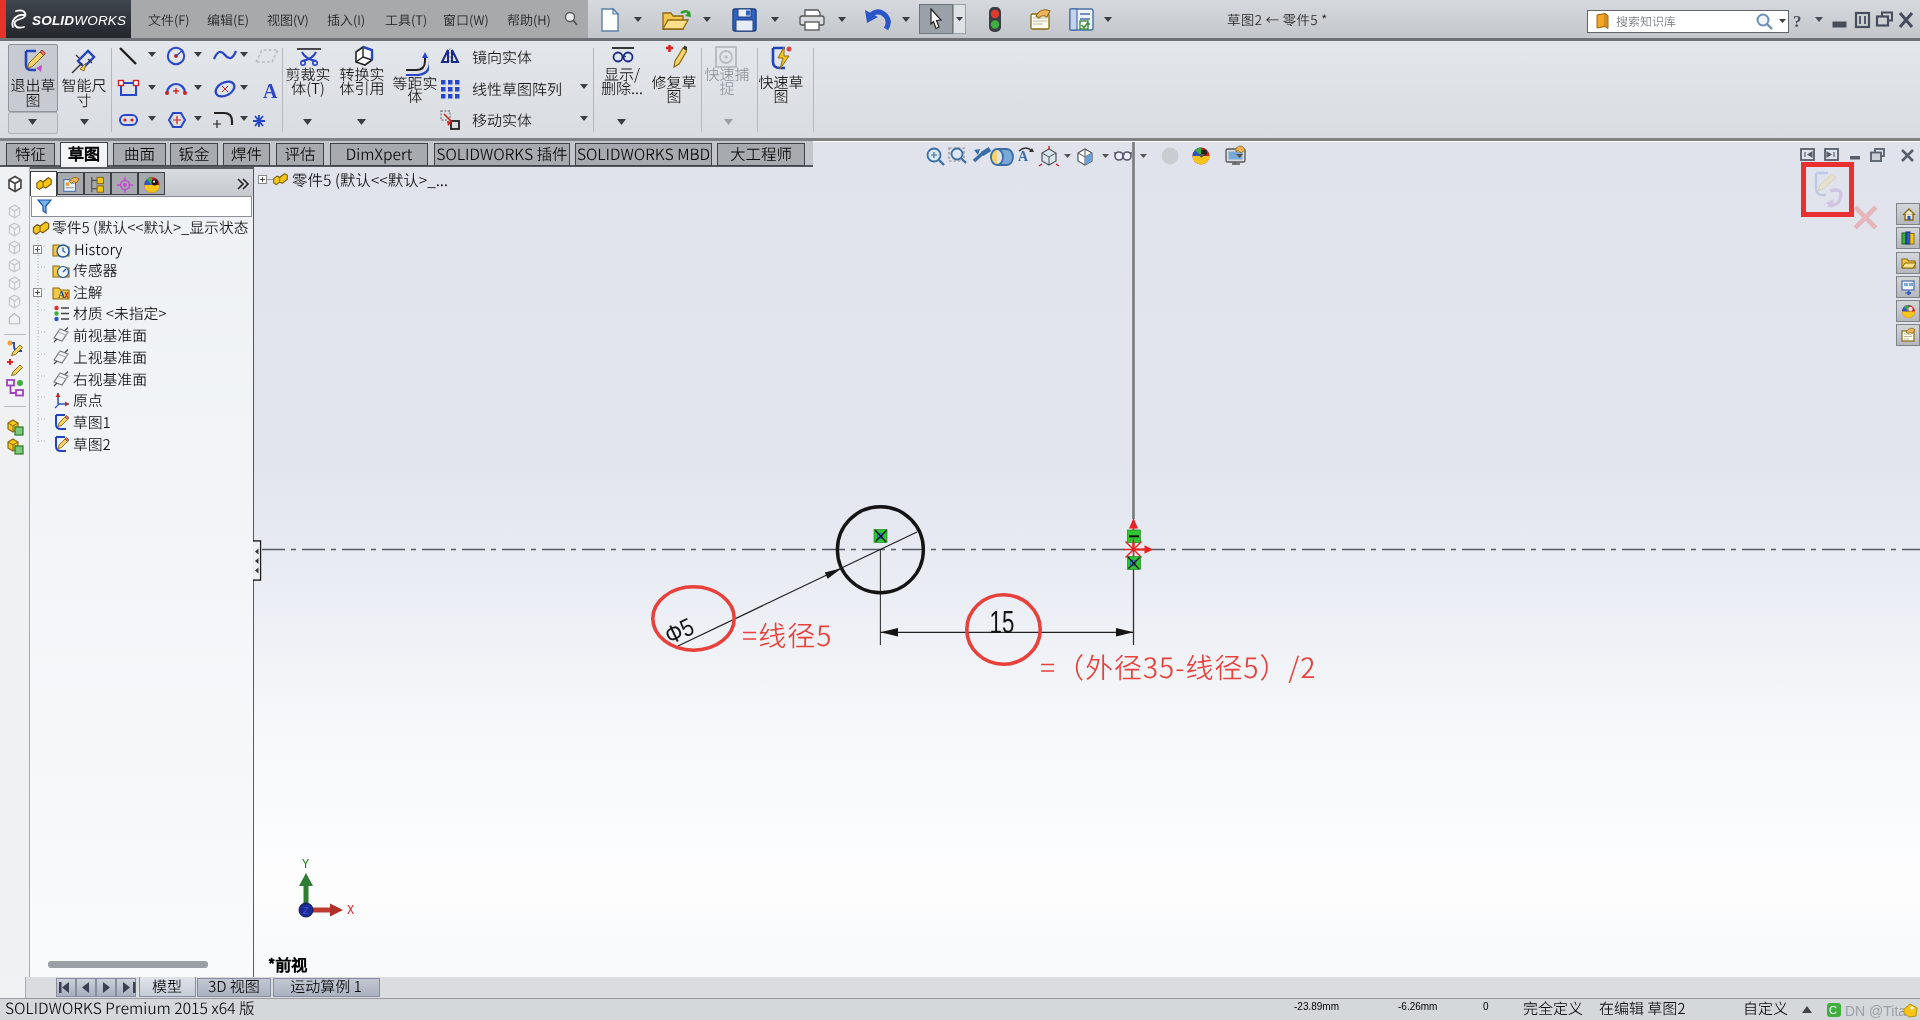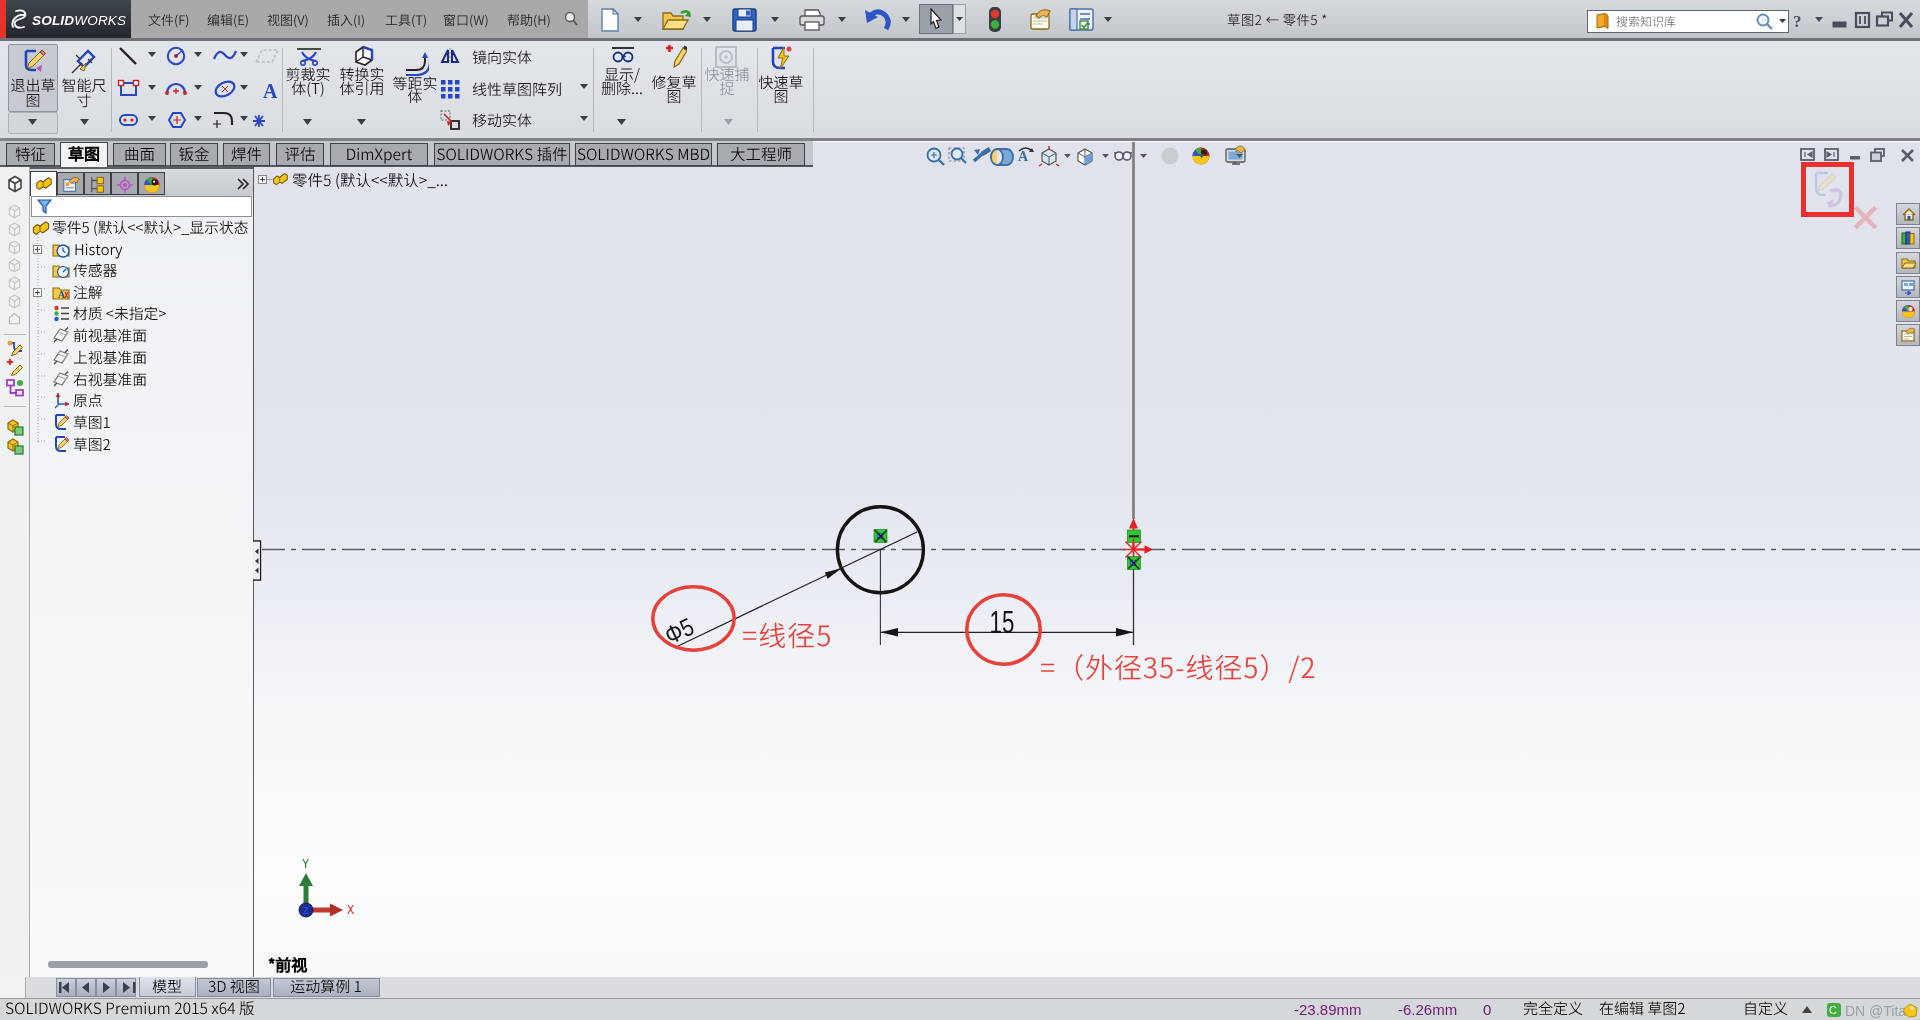--- a/index.html
+++ b/index.html
@@ -702,21 +702,21 @@
   </svg>
 <div class="a" style="left:116px;top:978px;width:20px;height:19px;background:linear-gradient(#ccd0da,#a9aec0);border:1px solid #878c9e"></div>
 <svg class="a" style="left:116px;top:978px" width="20" height="19" viewBox="0 0 20 19">
     <polygon points="7,4 14,9.5 7,15" fill="#3a3f52"></polygon>
     <rect x="17" y="4" width="2.5" height="11" fill="#3a3f52"></rect>
   </svg>
 <div class="a" style="left:139px;top:977px;width:57px;height:20px;background:linear-gradient(#dfe3ea,#c6ccd8);border:1px solid #878c9e;border-top:none"></div>
 <div class="a" style="left:197px;top:978px;width:74px;height:19px;background:linear-gradient(#c2c7d2,#abb1c0);border:1px solid #878c9e"></div>
 <div class="a" style="left:273px;top:978px;width:107px;height:19px;background:linear-gradient(#c2c7d2,#abb1c0);border:1px solid #878c9e"></div>
 <div class="a" style="left:0;top:998px;width:1920px;height:22px;background:#d5d8db;border-top:1px solid #989b9f"></div>
-<div class="a" style="left:1290px;top:1001px;width:600px;height:17px;font-size:15px;color:#701a75">
+<div class="a" style="left:1290px;top:1001px;width:600px;height:17px;font-size:10px;color:#000000">
     <span class="a" style="left:4px">-23.89mm</span>
     <span class="a" style="left:108px">-6.26mm</span>
     <span class="a" style="left:193px">0</span>
   </div>
 <svg class="a" style="left:1802px;top:1006px" width="10" height="7">
     <polygon points="5,0 10,7 0,7" fill="#444"></polygon>
   </svg>
 <svg class="a" style="left:1826px;top:1002px" width="16" height="16" viewBox="0 0 16 16">
     <rect x="1" y="1" width="14" height="14" rx="3" fill="#3fae3f"></rect>
     <text x="3" y="12" font-size="11" fill="#fff" font-family="Liberation Sans">C</text>

